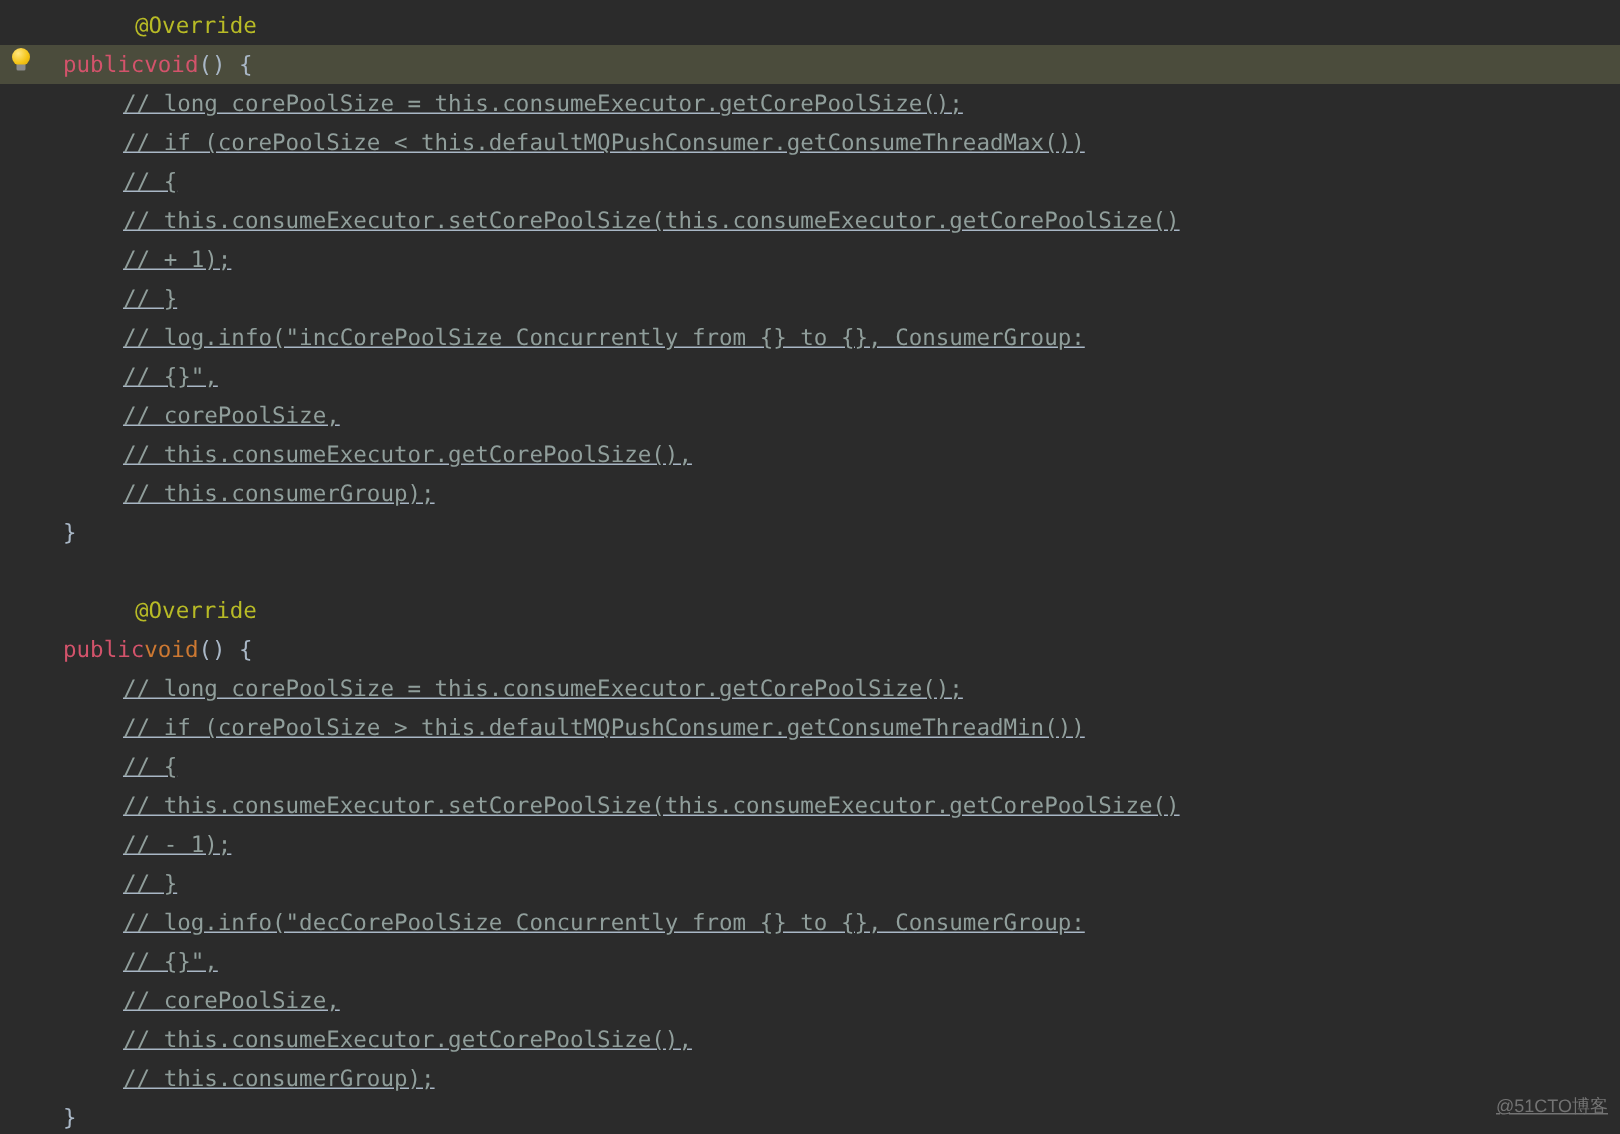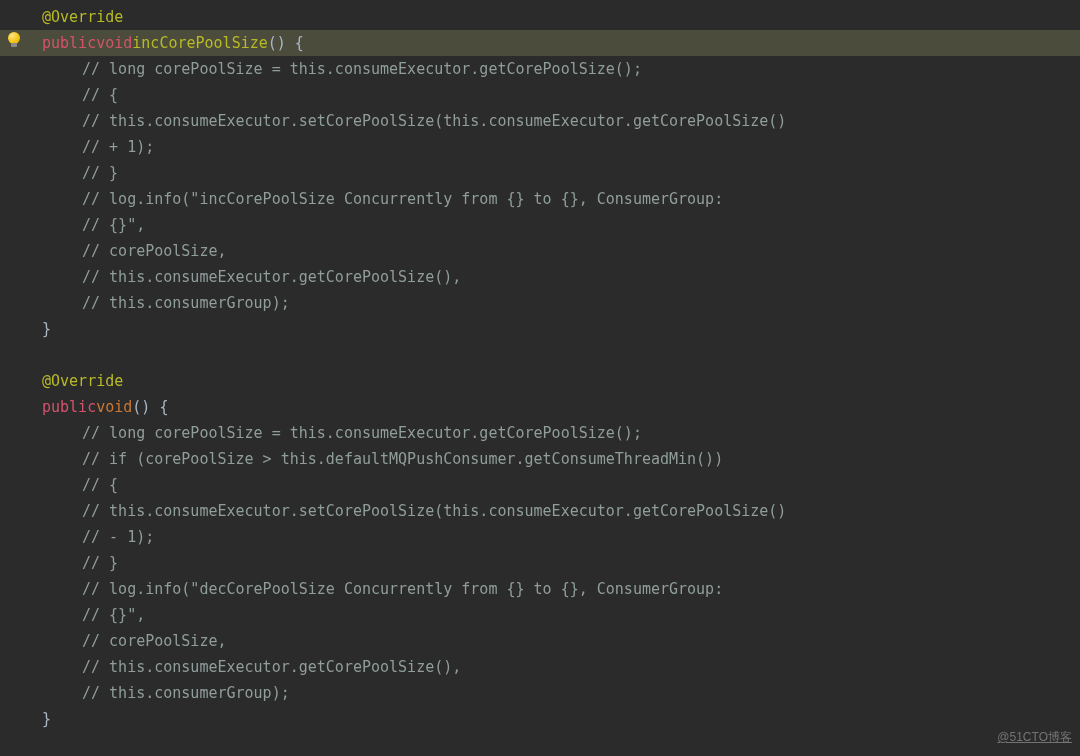--- a/index.html
+++ b/index.html
@@ -50,28 +50,28 @@
   }
   .bulb-base {
     width: 6px;
     height: 4px;
     background: #8a8a8a;
     position: absolute;
     left: 5px;
     top: 11px;
     border-radius: 0 0 1px 1px;
   }
-  .annotation { color: #b8bb26; }
+  .annotation { color: #b8bb26; margin-left: 48px; }
   .keyword { color: #d3536b; }
   .type { color: #cc7832; }
   .method { color: #b8bb26; }
   .comment { color: #909e9b; }
   .punct { color: #a9b7c6; }
   .indent0 { padding-left: 42px; }
-  .indent1 { padding-left: 82px; }
+  .indent1 { padding-left: 82px; text-decoration: underline; }
   .watermark {
     position: absolute;
     right: 8px;
     bottom: 6px;
     color: #8c8c8c;
     font-size: 12px;
     font-family: Arial, sans-serif;
     opacity: 0.75;
     text-decoration: underline;
   }
@@ -88,25 +88,27 @@
 
 <div class="editor" id="editor">
     <div class="line indent0">
       <span class="annotation">@Override</span>
     </div>
     <div class="line indent0 highlighted">
       <span class="keyword">public</span>
       <span class="punct"> </span>
       <span class="keyword">void</span>
       <span class="punct"> </span>
-      <span class="method">incCorePoolSize</span>
       <span class="punct">() {</span>
     </div>
     <div class="line indent1">
       <span class="comment">// long corePoolSize = this.consumeExecutor.getCorePoolSize();</span>
+    </div>
+    <div class="line indent1">
+      <span class="comment">// if (corePoolSize &lt; this.defaultMQPushConsumer.getConsumeThreadMax())</span>
     </div>
     <div class="line indent1">
       <span class="comment">// {</span>
     </div>
     <div class="line indent1">
       <span class="comment">// this.consumeExecutor.setCorePoolSize(this.consumeExecutor.getCorePoolSize()</span>
     </div>
     <div class="line indent1">
       <span class="comment">// + 1);</span>
     </div>

